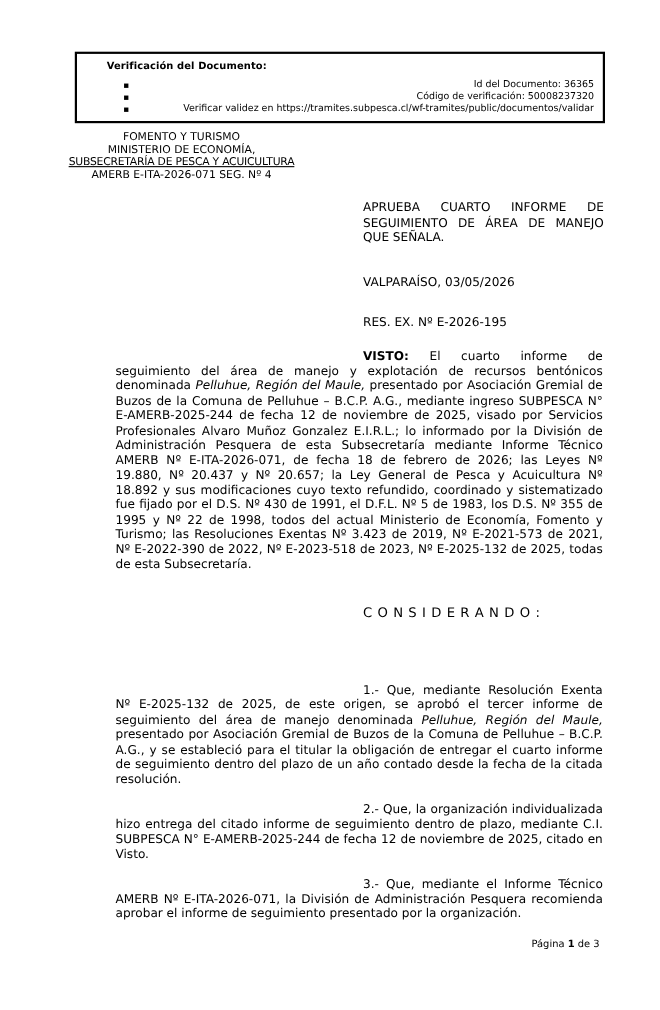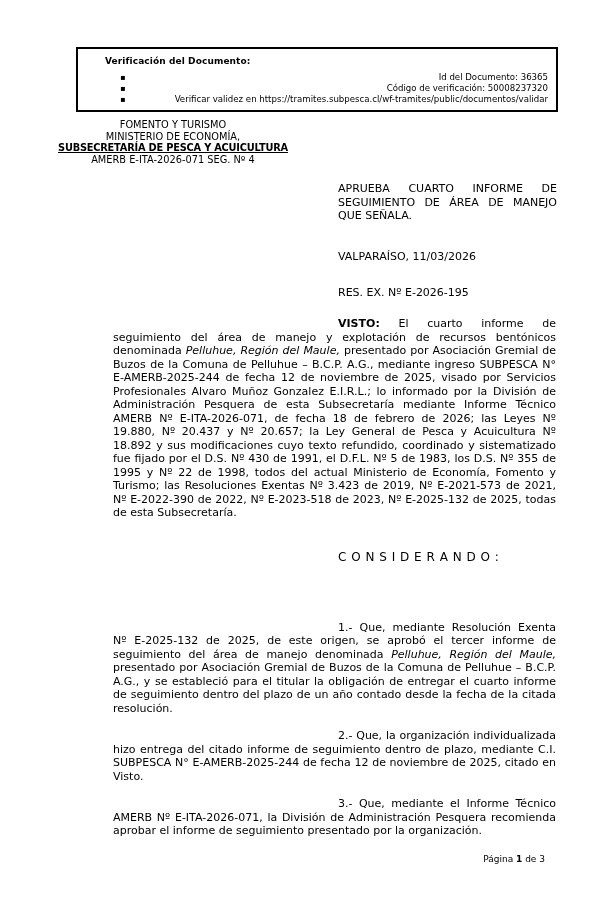--- a/index.html
+++ b/index.html
@@ -2,21 +2,21 @@
 <html><head>
 <meta charset="utf-8">
 <style>
   * { margin: 0; padding: 0; box-sizing: border-box; }
   html, body { background: #ffffff; }
   body {
     width: 600px; height: 918px; position: relative;
     font-family: "DejaVu Sans", "Liberation Sans", sans-serif;
     color: #000; overflow: hidden;
   }
-  .page { position: absolute; inset: 0; background: #fff; margin-left: 8px; }
+  .page { position: absolute; inset: 0; background: #fff; }
 
   
   .verify-box {
     position: absolute; left: 68px; top: 47px; width: 482px; height: 65px;
     border: 2px solid #000; padding: 7px 8px 0 27px; background: #fff;
   }
   .verify-title { font-size: 9px; font-weight: bold; letter-spacing: .1px; }
   .verify-list { list-style: none; margin: 6px 0 0 15px; text-align: right; }
   .verify-list li {
     position: relative; font-size: 8.6px; line-height: 11px; padding-left: 11px;
@@ -24,21 +24,21 @@
   }
   .verify-list li::before {
     content: "▪"; position: absolute; left: 0; top: 0; font-size: 8px;
   }
 
   
   .letterhead {
     position: absolute; left: 38px; top: 119px; width: 254px;
     text-align: center; font-size: 9.8px; line-height: 11.5px;
   }
-  .lh-sub { font-weight: bold; text-decoration: underline; letter-spacing: -0.2px; }
+  .lh-sub { font-weight: normal; text-decoration: underline; letter-spacing: -0.2px; }
 
   
   .title-block { position: absolute; left: 330px; top: 182px; width: 219px; }
   .subject { font-size: 11px; line-height: 13.5px; text-align: justify; }
   .place-date { font-size: 11px; margin-top: 27px; }
   .res-number { font-size: 11px; margin-top: 23px; }
 
   
   .body-text {
     position: absolute; left: 105px; top: 317px; width: 443px;
@@ -76,21 +76,21 @@
 
   <div class="letterhead">
     <div>FOMENTO Y TURISMO</div>
     <div>MINISTERIO DE ECONOMÍA,</div>
     <div class="lh-sub">SUBSECRETARÍA DE PESCA Y ACUICULTURA</div>
     <div>AMERB E-ITA-2026-071 SEG. Nº 4</div>
   </div>
 
   <div class="title-block">
     <p class="subject">APRUEBA CUARTO INFORME DE SEGUIMIENTO DE ÁREA DE MANEJO QUE SEÑALA.</p>
-    <p class="place-date">VALPARAÍSO, 11/03/2026</p>
+    <p class="place-date">VALPARAÍSO, 03/05/2026</p>
     <p class="res-number">RES. EX. Nº E-2026-195</p>
   </div>
 
   <div class="body-text">
 
     <p class="para visto"><b>VISTO:</b><span> El cuarto informe de seguimiento del área de manejo y explotación de recursos bentónicos denominada </span><span class="area-name">Pelluhue, Región del Maule,</span><span> presentado por Asociación Gremial de Buzos de la Comuna de Pelluhue – B.C.P. A.G., mediante ingreso SUBPESCA N° E-AMERB-2025-244 de fecha 12 de noviembre de 2025, visado por Servicios Profesionales Alvaro Muñoz Gonzalez E.I.R.L.; lo informado por la División de Administración Pesquera de esta Subsecretaría mediante Informe Técnico AMERB Nº E-ITA-2026-071, de fecha 18 de febrero de 2026; las Leyes Nº 19.880, Nº 20.437 y Nº 20.657; la Ley General de Pesca y Acuicultura Nº 18.892 y sus modificaciones cuyo texto refundido, coordinado y sistematizado fue fijado por el D.S. Nº 430 de 1991, el D.F.L. Nº 5 de 1983, los D.S. Nº 355 de 1995 y Nº 22 de 1998, todos del actual Ministerio de Economía, Fomento y Turismo; las Resoluciones Exentas Nº 3.423 de 2019, Nº E-2021-573 de 2021, Nº E-2022-390 de 2022, Nº E-2023-518 de 2023, Nº E-2025-132 de 2025, todas de esta Subsecretaría.</span></p>
 
     <p class="considerando">C O N S I D E R A N D O :</p>
 
     <p class="para p1"><span>1.- Que, mediante Resolución Exenta Nº E-2025-132 de 2025, de este origen, se aprobó el tercer informe de seguimiento del área de manejo denominada </span><span class="area-name">Pelluhue, Región del Maule,</span><span> presentado por Asociación Gremial de Buzos de la Comuna de Pelluhue – B.C.P. A.G., y se estableció para el titular la obligación de entregar el cuarto informe de seguimiento dentro del plazo de un año contado desde la fecha de la citada resolución.</span></p>

